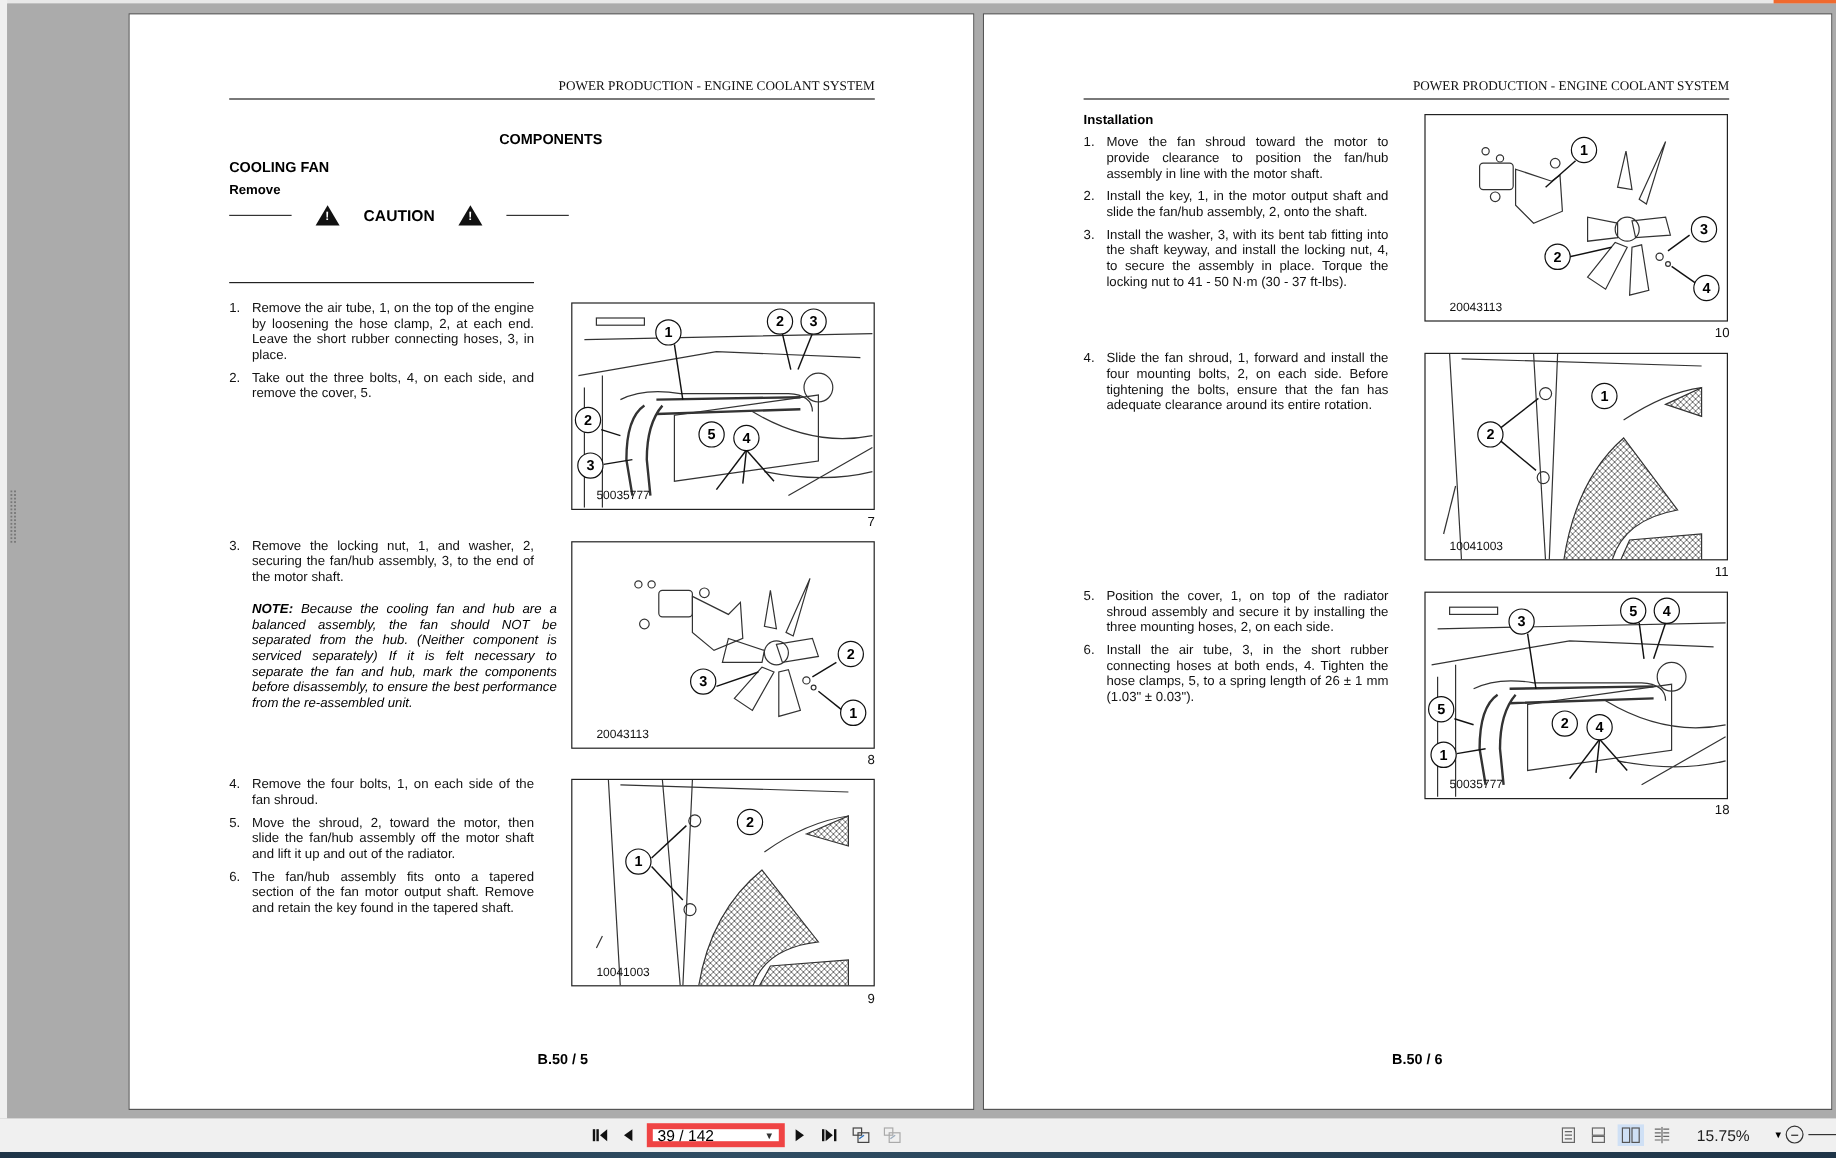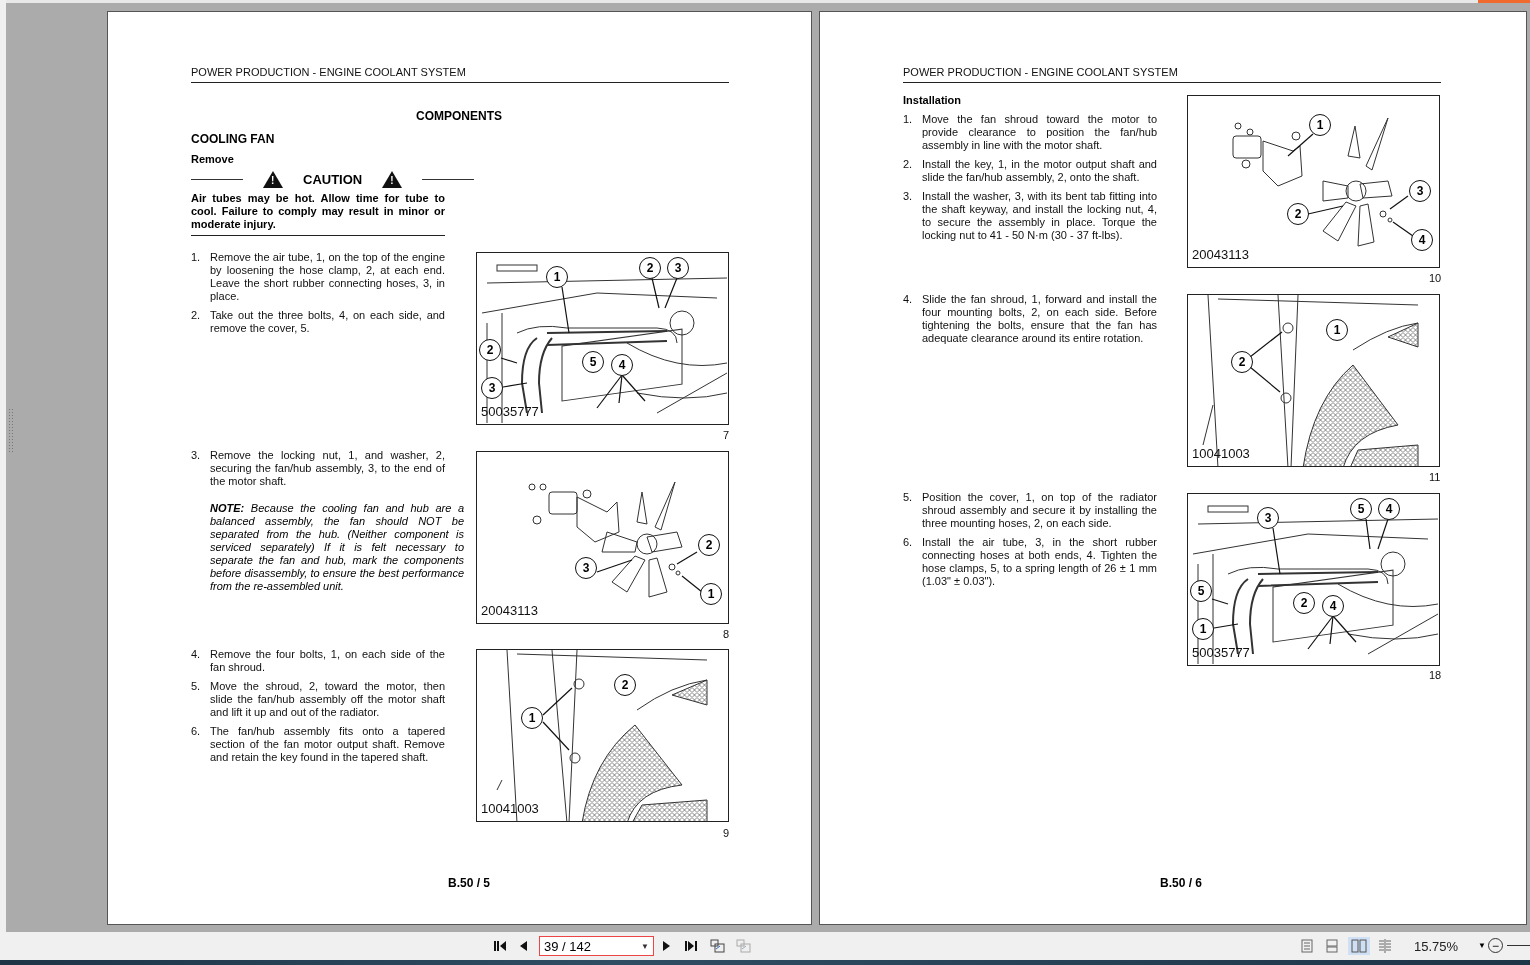--- a/index.html
+++ b/index.html
@@ -8,51 +8,51 @@
   #topbar-accent { position: absolute; right: 0; top: 0; width: 52px; height: 3px; background: #f0692d; }
   #left-strip { position: absolute; left: 0; top: 0; width: 6px; height: 932px; background: #efefef; }
   #viewport { position: absolute; left: 6px; top: 3px; width: 1524px; height: 929px; background: #ababab; }
   .grip { position: absolute; left: 8px; top: 408px; width: 6px; height: 45px;
     background-image: radial-gradient(#777 0.8px, transparent 0.9px); background-size: 3px 3px; }
 
   .page { position: absolute; top: 11px; width: 705px; height: 914px; background: #fff; border: 1px solid #555; }
   #page-left { left: 107px; }
   #page-right { left: 819px; width: 708px; }
 
-  .running-head { position: absolute; top: 54px; font-size: 11px; color: #111; text-align: left; width: 538px; }
+  .running-head { position: absolute; top: 54px; font-size: 11px; color: #111; text-align: right; width: 538px; font-family: Liberation Serif, serif; }
   .rule { position: absolute; height: 1px; background: #222; }
   .abs { position: absolute; }
   .h-comp { font-weight: bold; font-size: 12px; }
   .h-sec { font-weight: bold; font-size: 12px; text-align: center; }
   .h-sub { font-weight: bold; font-size: 11px; }
   .caution-row { display: flex; align-items: center; gap: 20px; font-weight: bold; font-size: 13px; }
   .caution-row .dash { width: 52px; height: 1px; background: #333; }
   .tri { width: 0; height: 0; border-left: 10px solid transparent; border-right: 10px solid transparent; border-bottom: 17px solid #111; position: relative; }
   .tri::after { content: "!"; position: absolute; left: -2px; top: 4px; color: #fff; font-size: 10px; font-weight: bold; }
   .caution-text { font-weight: bold; font-size: 11px; line-height: 13px; text-align: justify; width: 254px; }
 
   ol.steps { list-style: none; font-size: 11px; line-height: 13px; color: #111; width: 254px; }
   ol.steps li { display: flex; margin-bottom: 6px; }
   ol.steps .n { width: 19px; flex: none; }
   ol.steps .t { flex: 1; text-align: justify; }
   .note { font-size: 11px; line-height: 13px; font-style: italic; text-align: justify; width: 254px; margin-left: 19px; }
   .note b { font-style: italic; }
 
   .fig { position: absolute; width: 253px; height: 173px; border: 1px solid #222; background: #fff; overflow: hidden; }
-  .fig .figid { position: absolute; left: 4px; bottom: 5px; font-size: 13px; color: #111; }
+  .fig .figid { position: absolute; left: 20px; bottom: 5px; font-size: 10px; color: #111; }
   .fignum { position: absolute; font-size: 11px; color: #111; }
   .callout { position: absolute; width: 22px; height: 22px; border: 1.5px solid #111; border-radius: 50%; background: #fff;
     font-size: 12px; font-weight: bold; display: flex; align-items: center; justify-content: center; }
   .fig svg { position: absolute; left: 0; top: 0; }
   .footer { position: absolute; top: 864px; font-weight: bold; font-size: 12px; padding-left: 10px; }
 
   #bottom-bar { position: absolute; left: 0; top: 932px; width: 1530px; height: 28px; background: #f0f0f0; }
   #taskbar { position: absolute; left: 0; top: 960px; width: 1530px; height: 5px; background: linear-gradient(90deg,#1e3447,#2f4d63 40%,#1e3447); }
   .nav-btn { position: absolute; top: 6px; height: 16px; display: flex; align-items: center; justify-content: center; font-size: 14px; color: #111; cursor: pointer; }
-  #page-box { position: absolute; left: 539px; top: 4px; width: 115px; height: 20px; border: 1px solid #ef4444; background: #fff; font-size: 13px; padding: 1px 4px; display: flex; align-items: center; justify-content: space-between; }
+  #page-box { position: absolute; left: 539px; top: 4px; width: 115px; height: 20px; border: 5px solid #ef4444; background: #fff; font-size: 13px; padding: 1px 4px; display: flex; align-items: center; justify-content: space-between; }
   #page-box .dd { font-size: 8px; color: #333; }
   .view-btn { position: absolute; top: 5px; width: 20px; height: 18px; display: flex; align-items: center; justify-content: center; }
   .view-btn.active { background: #cfe0f5; }
   #zoom-level { position: absolute; left: 1414px; top: 7px; font-size: 13px; color: #222; }
   #zoom-dd { position: absolute; left: 1478px; top: 9px; font-size: 8px; }
   #zoom-out { position: absolute; left: 1488px; top: 6px; width: 15px; height: 15px; border: 1px solid #333; border-radius: 50%; display: flex; align-items: center; justify-content: center; font-size: 12px; line-height: 1; }
   #zoom-slider { position: absolute; left: 1507px; top: 13px; width: 23px; height: 1px; background: #333; }
 </style>
 </head>
 <body>
@@ -71,21 +71,20 @@
   <div class="abs h-sec" style="left:83px; top:120px;">COOLING FAN</div>
   <div class="abs h-sub" style="left:83px; top:141px;">Remove</div>
 
   <div class="abs caution-row" style="left:83px; top:159px;">
     <span class="dash"></span>
     <span class="tri"></span>
     <span>CAUTION</span>
     <span class="tri"></span>
     <span class="dash"></span>
   </div>
-  <div class="abs caution-text" style="left:83px; top:180px;">Air tubes may be hot. Allow time for tube to cool. Failure to comply may result in minor or moderate injury.</div>
   <div class="rule" style="left:83px; top:223px; width:254px;"></div>
 
   <ol class="steps abs" style="left:83px; top:239px;">
     <li>
         <span class="n">1.</span>
         <span class="t">Remove the air tube, 1, on the top of the engine by loosening the hose clamp, 2, at each end. Leave the short rubber connecting hoses, 3, in place.</span>
       </li>
     <li>
         <span class="n">2.</span>
         <span class="t">Take out the three bolts, 4, on each side, and remove the cover, 5.</span>

